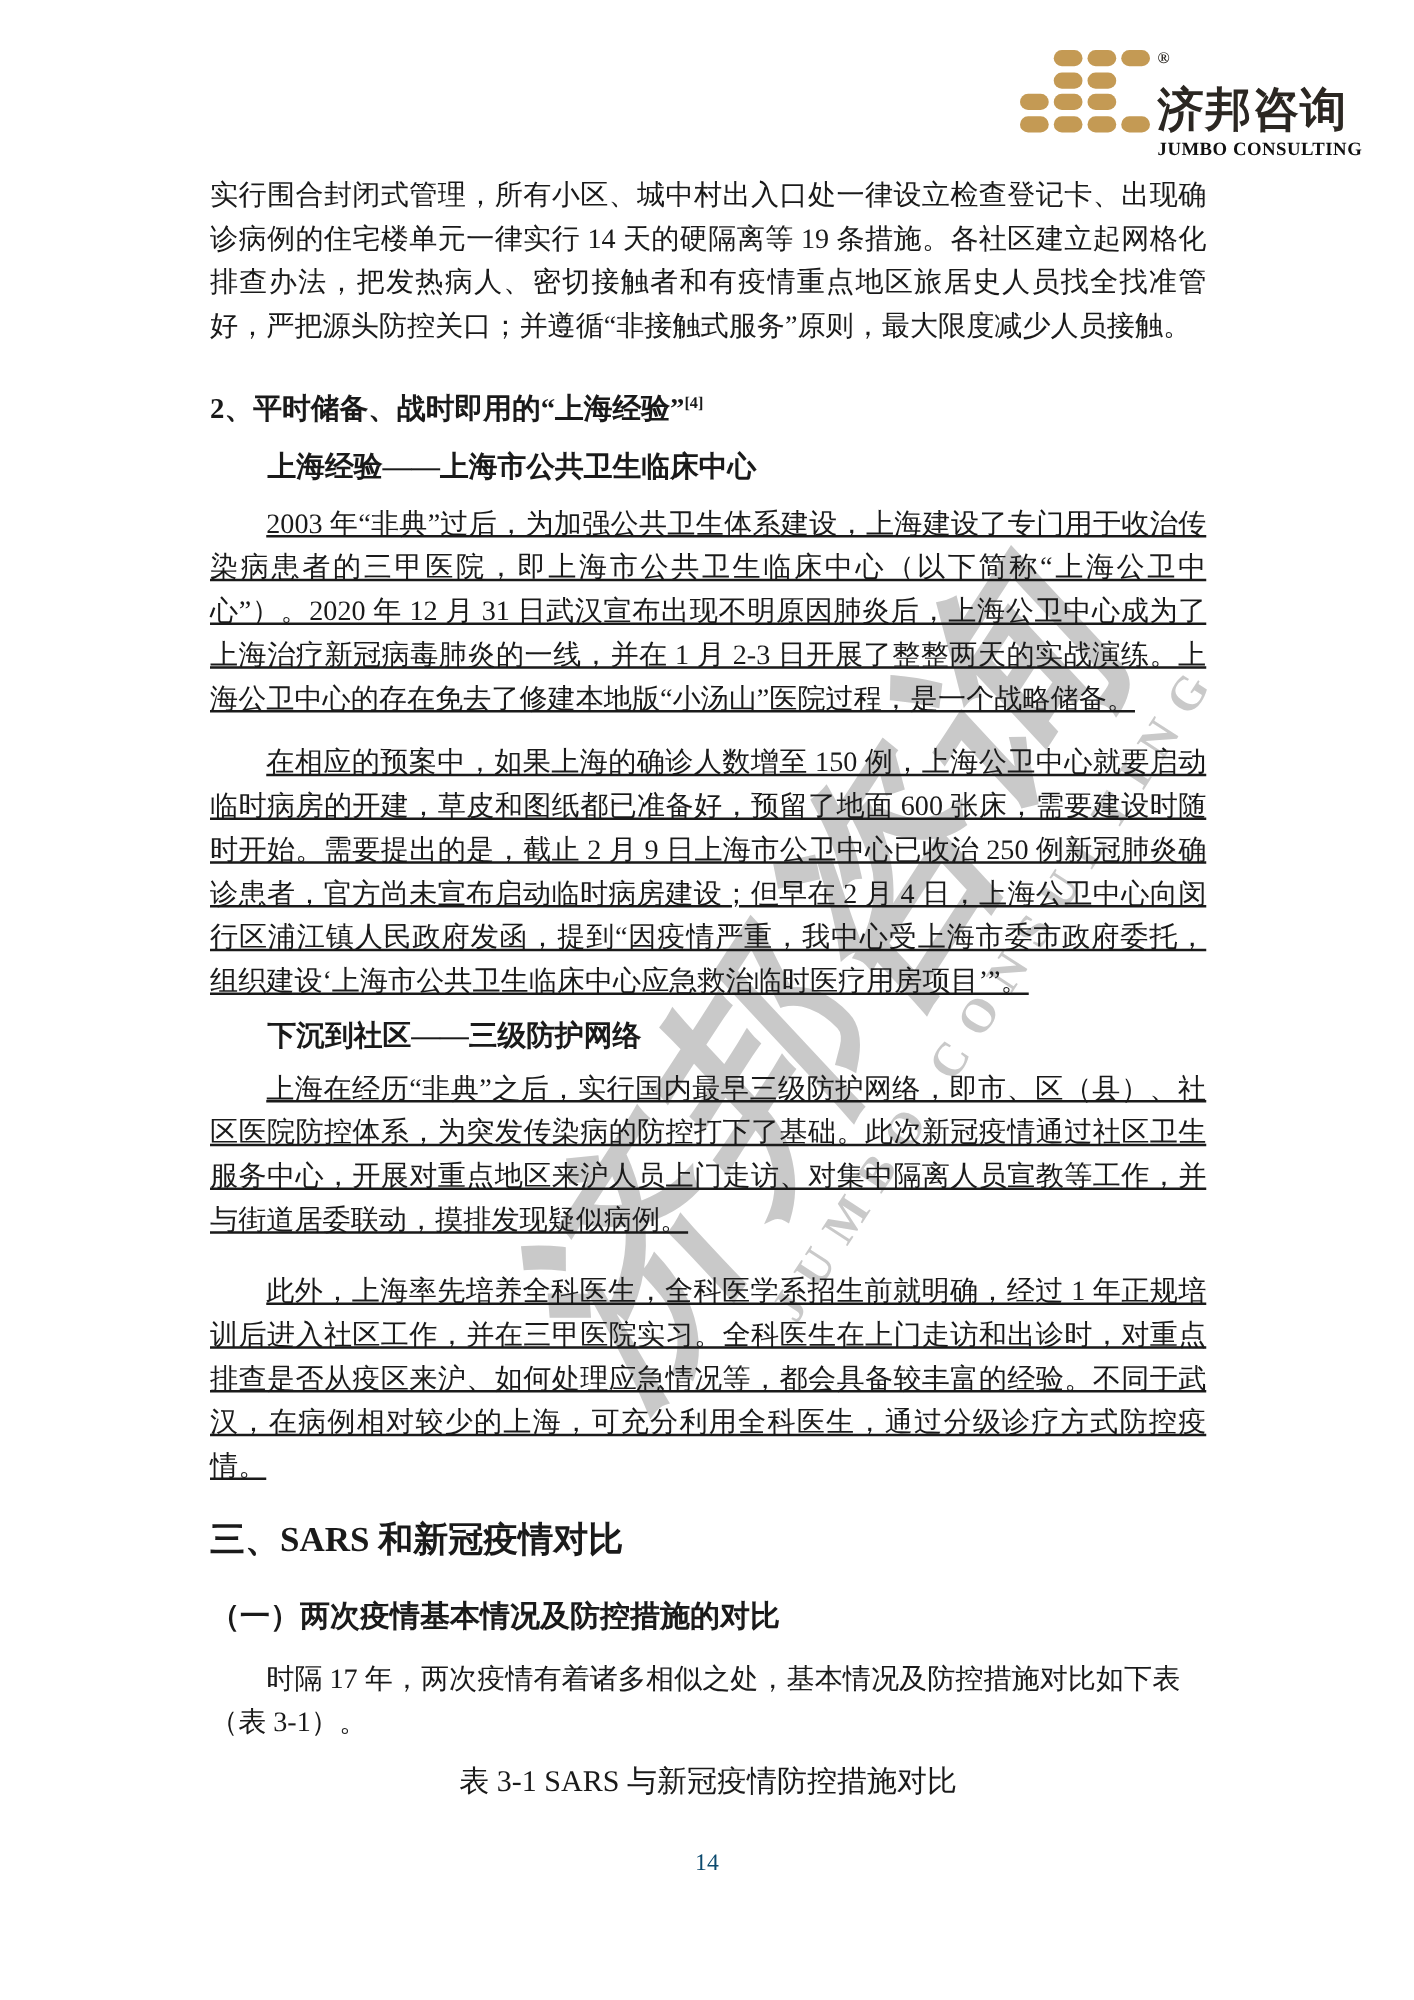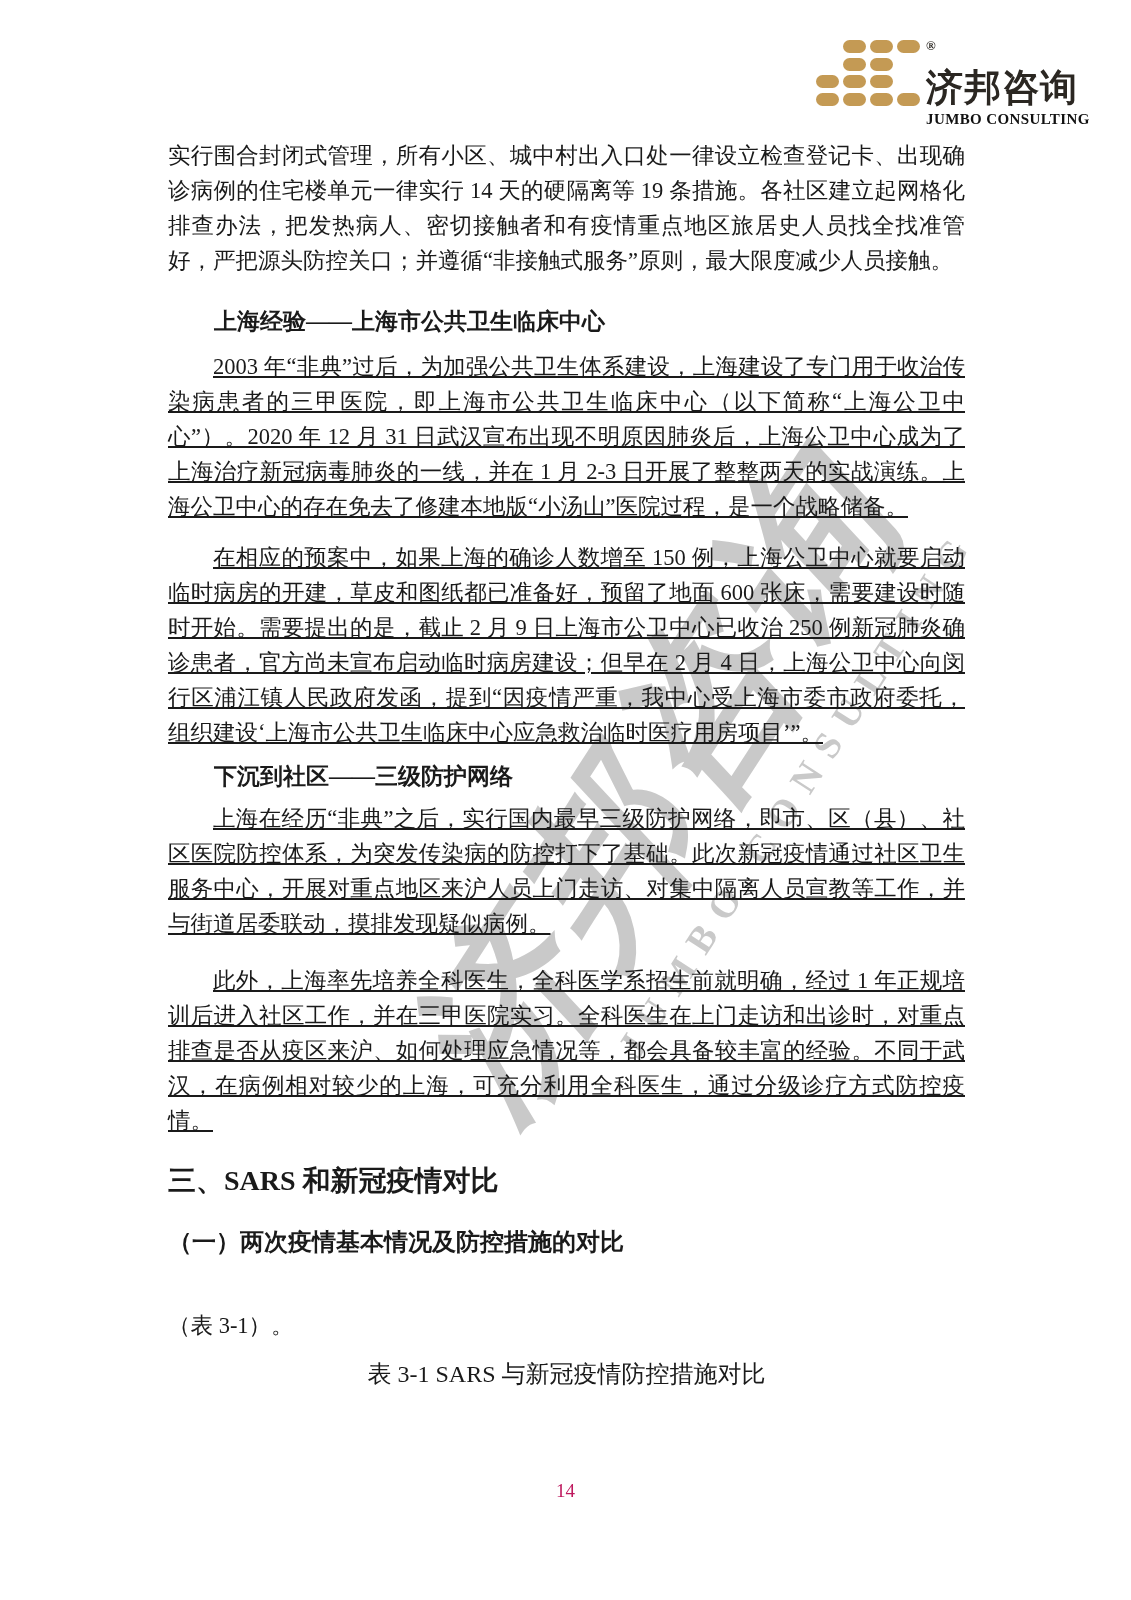--- a/index.html
+++ b/index.html
@@ -47,21 +47,21 @@
   .p2 { margin-bottom:16px; }
   .indent { text-indent:2em;text-decoration:underline; }
   .p4 { margin-bottom:22px; }
   .p5 { margin-bottom:22px; }
   .h1 { font-weight:bold; font-size:28px; line-height:42px; margin-bottom:22px; }
   .h2b { font-weight:bold; font-size:24px; line-height:36px; margin-bottom:13px; }
   .p6 { margin-bottom:14px; }
   .caption { text-align:center; font-size:24px; line-height:35px; }
 
   .page-number { position:absolute; left:0; right:0; top:1480px; text-align:center;
-                 font-size:19px; color:#be185d; z-index:1; }
+                 font-size:19px; color:#0c4a6e; z-index:1; }
 </style>
 </head>
 <body>
 
 <div class="page">
 
   <div class="watermark">
     <div class="wm-cn">济邦咨询</div>
     <div class="wm-en">JUMBO CONSULTING</div>
   </div>
@@ -85,37 +85,38 @@
       <div>
         <span class="logo-reg">®</span><span class="logo-cn">济邦咨询</span>
       </div>
       <div class="logo-en">JUMBO CONSULTING</div>
     </div>
   </div>
 
   <div class="content">
     <p class="p1">实行围合封闭式管理，所有小区、城中村出入口处一律设立检查登记卡、出现确诊病例的住宅楼单元一律实行 14 天的硬隔离等 19 条措施。各社区建立起网格化排查办法，把发热病人、密切接触者和有疫情重点地区旅居史人员找全找准管好，严把源头防控关口；并遵循“非接触式服务”原则，最大限度减少人员接触。</p>
 
+    <div class="h2"><span>2、平时储备、战时即用的“上海经验”</span><sup>[4]</sup></div>
 
     <div class="h3 h3a">上海经验——上海市公共卫生临床中心</div>
 
     <p class="p2 indent">2003 年“非典”过后，为加强公共卫生体系建设，上海建设了专门用于收治传染病患者的三甲医院，即上海市公共卫生临床中心（以下简称“上海公卫中心”）。2020 年 12 月 31 日武汉宣布出现不明原因肺炎后，上海公卫中心成为了上海治疗新冠病毒肺炎的一线，并在 1 月 2-3 日开展了整整两天的实战演练。上海公卫中心的存在免去了修建本地版“小汤山”医院过程，是一个战略储备。</p>
 
     <p class="p3 indent">在相应的预案中，如果上海的确诊人数增至 150 例，上海公卫中心就要启动临时病房的开建，草皮和图纸都已准备好，预留了地面 600 张床，需要建设时随时开始。需要提出的是，截止 2 月 9 日上海市公卫中心已收治 250 例新冠肺炎确诊患者，官方尚未宣布启动临时病房建设；但早在 2 月 4 日，上海公卫中心向闵行区浦江镇人民政府发函，提到“因疫情严重，我中心受上海市委市政府委托，组织建设‘上海市公共卫生临床中心应急救治临时医疗用房项目’”。</p>
 
     <div class="h3 h3b">下沉到社区——三级防护网络</div>
 
     <p class="p4 indent">上海在经历“非典”之后，实行国内最早三级防护网络，即市、区（县）、社区医院防控体系，为突发传染病的防控打下了基础。此次新冠疫情通过社区卫生服务中心，开展对重点地区来沪人员上门走访、对集中隔离人员宣教等工作，并与街道居委联动，摸排发现疑似病例。</p>
 
     <p class="p5 indent">此外，上海率先培养全科医生，全科医学系招生前就明确，经过 1 年正规培训后进入社区工作，并在三甲医院实习。全科医生在上门走访和出诊时，对重点排查是否从疫区来沪、如何处理应急情况等，都会具备较丰富的经验。不同于武汉，在病例相对较少的上海，可充分利用全科医生，通过分级诊疗方式防控疫情。</p>
 
     <div class="h1">三、SARS 和新冠疫情对比</div>
 
     <div class="h2b">（一）两次疫情基本情况及防控措施的对比</div>
 
-    <p class="p6"><span class="indent" style="display:inline-block;width:2em;"></span><br><span>（表 3-1）。</span></p>
+    <p class="p6"><span class="indent" style="display:inline-block;width:2em;"></span><span>时隔 17 年，两次疫情有着诸多相似之处，基本情况及防控措施对比如下表</span><br><span>（表 3-1）。</span></p>
 
     <div class="caption">表 3-1 SARS 与新冠疫情防控措施对比</div>
   </div>
 
   <div class="page-number">14</div>
 
 </div>
 
 </body></html>

